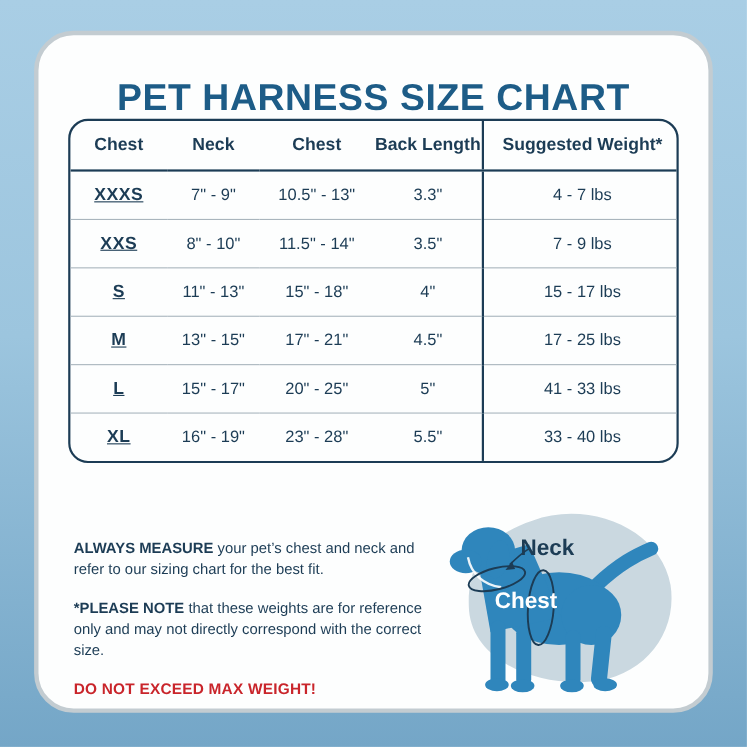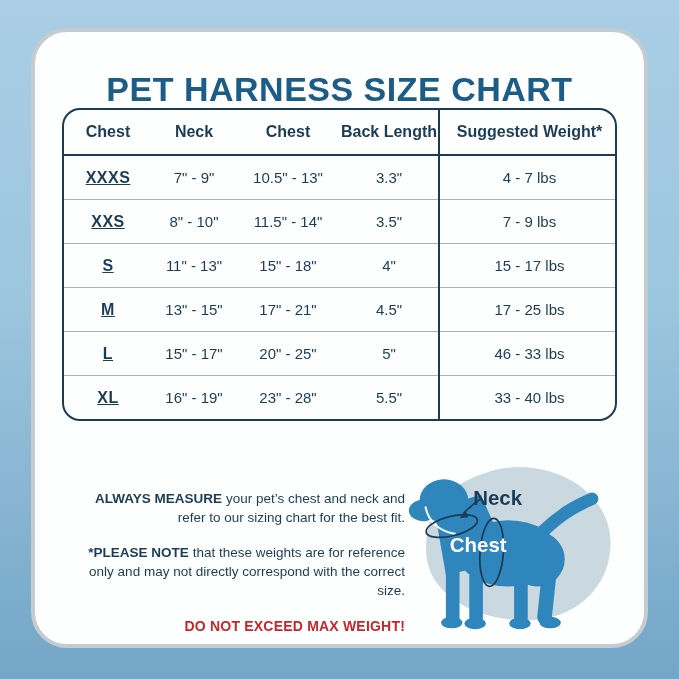--- a/index.html
+++ b/index.html
@@ -27,21 +27,21 @@
   th { height:44px; font-size:16px; font-weight:800; text-align:center; padding:0; }
   td { height:43px; font-size:15px; text-align:center; padding:0; }
   thead th { border-bottom:2px solid #1c3c55; }
   tbody tr + tr td { border-top:1px solid #a9b5bd; }
   .wt { border-left:2px solid #1c3c55; }
   td.size { font-weight:800; font-size:16px; letter-spacing:0.5px;text-decoration:underline; }
   .notes {
     position:absolute; left:32px; top:458px; width:338px;
     color:#1c3c55; font-size:13.5px; line-height:1.38;
   }
-  .notes p { margin:0 0 17px 0;text-align:right; }
+  .notes p { margin:0 0 17px 0; }
   .notes strong { font-weight:800; }
   .warning { color:#c9252b; font-weight:800; font-size:14px; letter-spacing:0.2px; }
   .diagram { position:absolute; left:354px; top:420px; width:258px; height:190px; }
   .diagram svg { width:100%; height:100%; display:block; }
   .svg-label { font-family:"Liberation Sans", sans-serif; font-weight:bold; }
 </style>
 </head>
 <body>
 
 <div class="card">
@@ -93,21 +93,21 @@
           <td>13" - 15"</td>
           <td>17" - 21"</td>
           <td>4.5"</td>
           <td class="wt">17 - 25 lbs</td>
         </tr>
         <tr>
           <td class="size">L</td>
           <td>15" - 17"</td>
           <td>20" - 25"</td>
           <td>5"</td>
-          <td class="wt">46 - 33 lbs</td>
+          <td class="wt">41 - 33 lbs</td>
         </tr>
         <tr>
           <td class="size">XL</td>
           <td>16" - 19"</td>
           <td>23" - 28"</td>
           <td>5.5"</td>
           <td class="wt">33 - 40 lbs</td>
         </tr>
       </tbody>
     </table>

